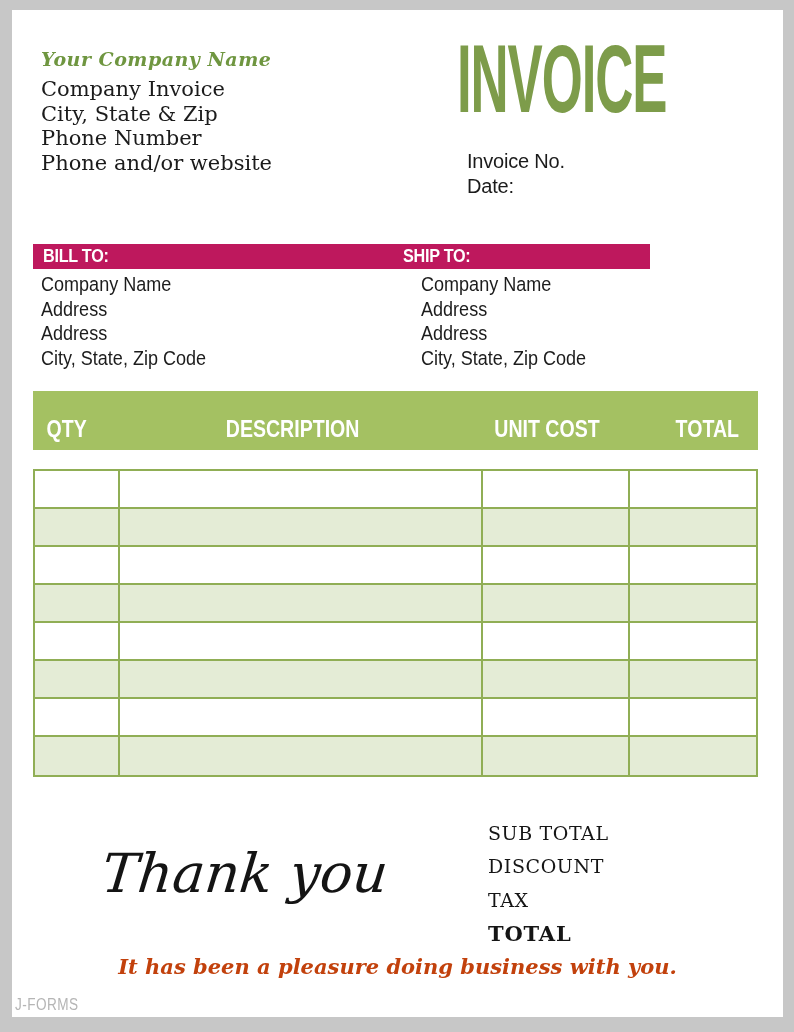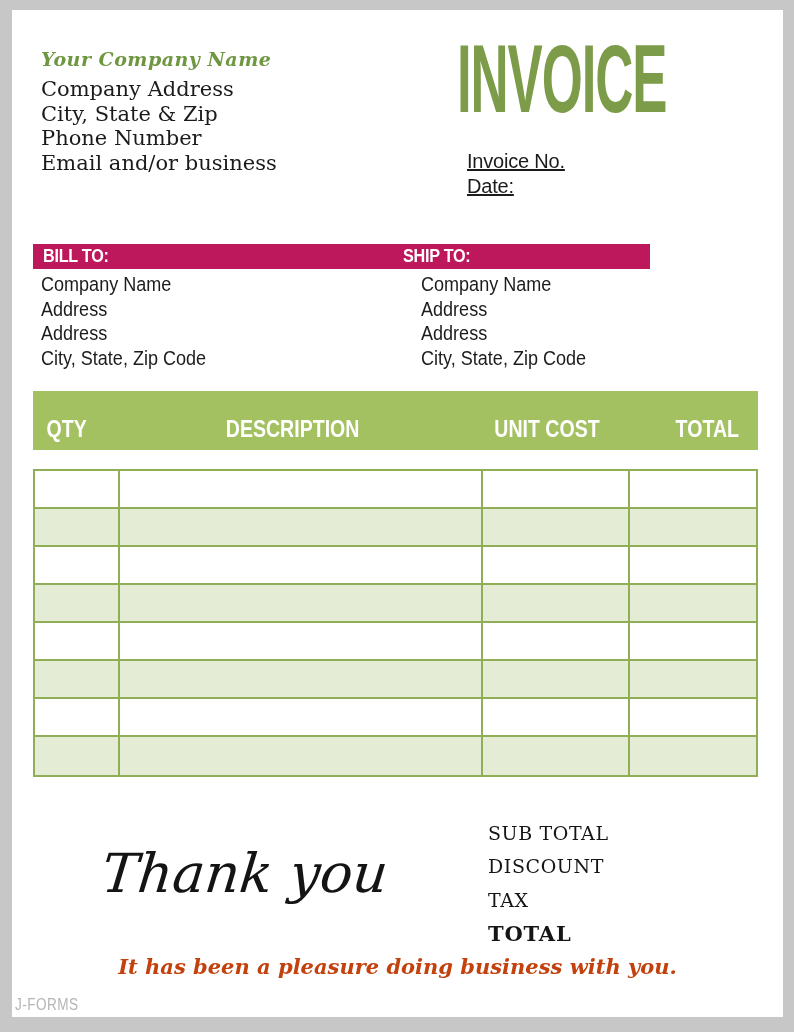--- a/index.html
+++ b/index.html
@@ -42,21 +42,20 @@
     color: #7d9c4a;
     transform: scaleX(0.55);
     transform-origin: left top;
     white-space: nowrap;
   }
   .invoice-meta {
     position: absolute; left: 455px; top: 139px;
     font-size: 20px; line-height: 24.5px;
     color: #1b1b1b;
     letter-spacing: -0.2px;
-    text-decoration: underline;
   }
 
   
   .party-bar {
     position: absolute; left: 21px; top: 234px;
     width: 617px; height: 25px;
     background: #be185d;
   }
   .party-bar .bar-label {
     position: absolute; top: 2px;
@@ -158,24 +157,24 @@
     transform-origin: left top;
   }
 </style>
 </head>
 <body>
 
 <div class="page">
 
   <div class="company-block">
     <div class="company-name">Your Company Name</div>
-    <div class="company-line">Company Address</div>
+    <div class="company-line">Company Invoice</div>
     <div class="company-line">City, State &amp; Zip</div>
     <div class="company-line">Phone Number</div>
-    <div class="company-line">Email and/or business</div>
+    <div class="company-line">Phone and/or website</div>
   </div>
 
   <div class="invoice-title">INVOICE</div>
   <div class="invoice-meta">
     <div>Invoice No.</div>
     <div>Date:</div>
   </div>
 
   <div class="party-bar">
     <span class="bar-label bill-label">BILL TO:</span>

